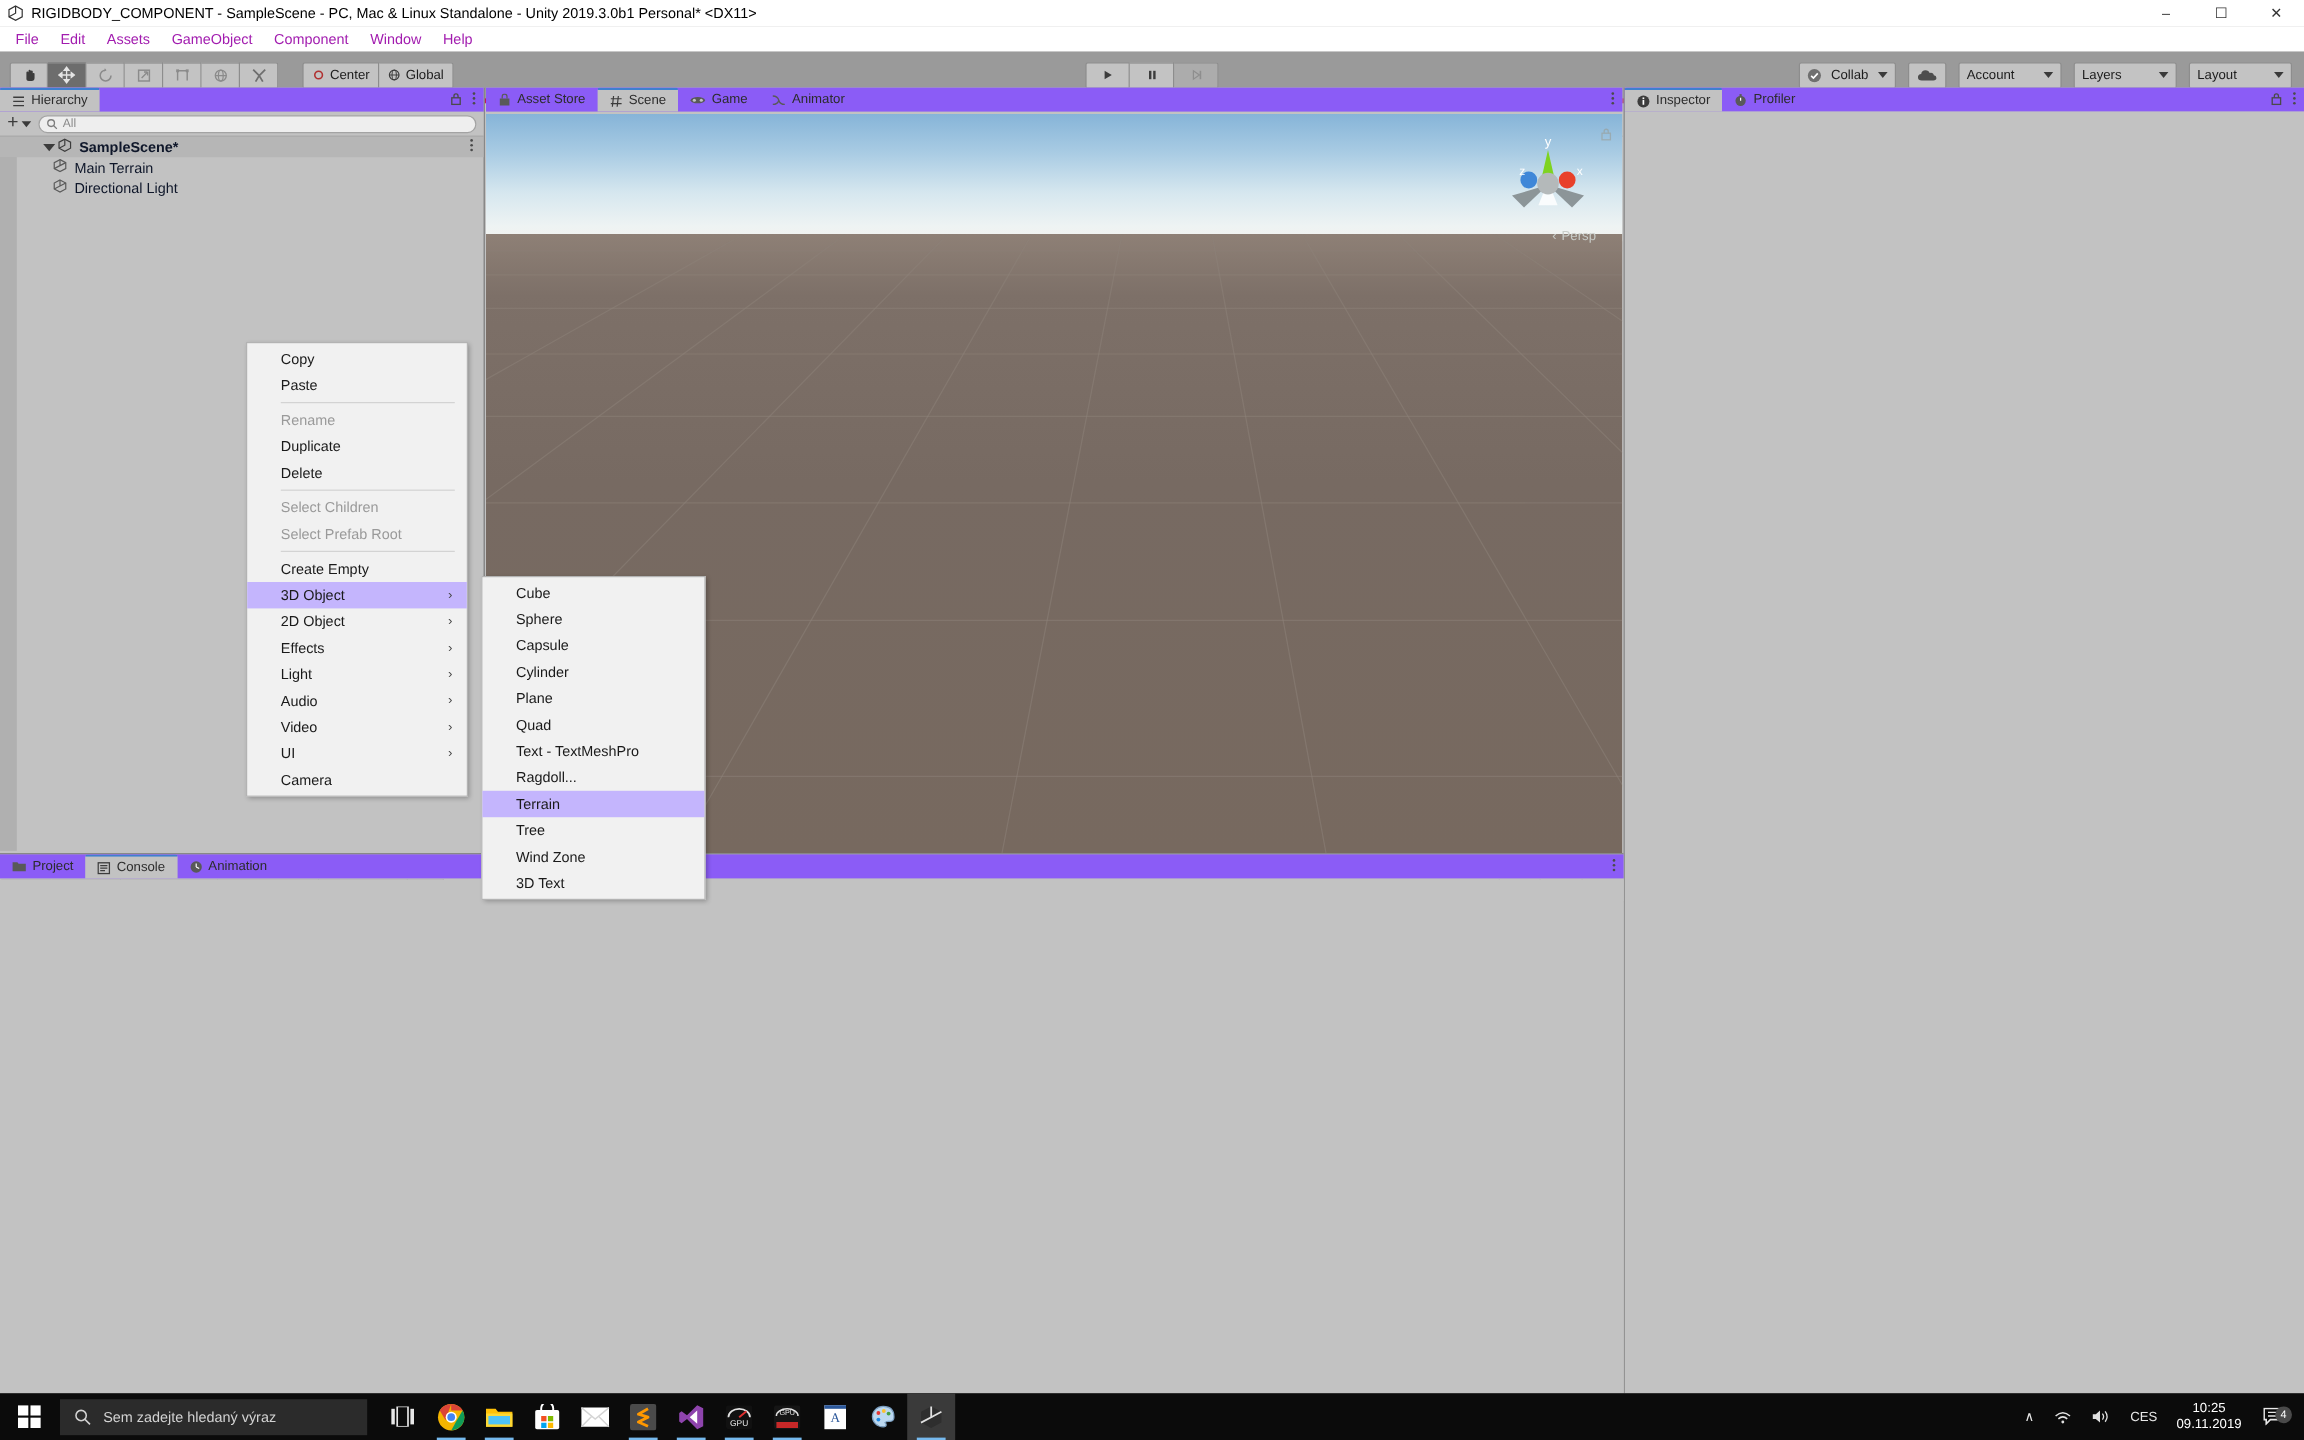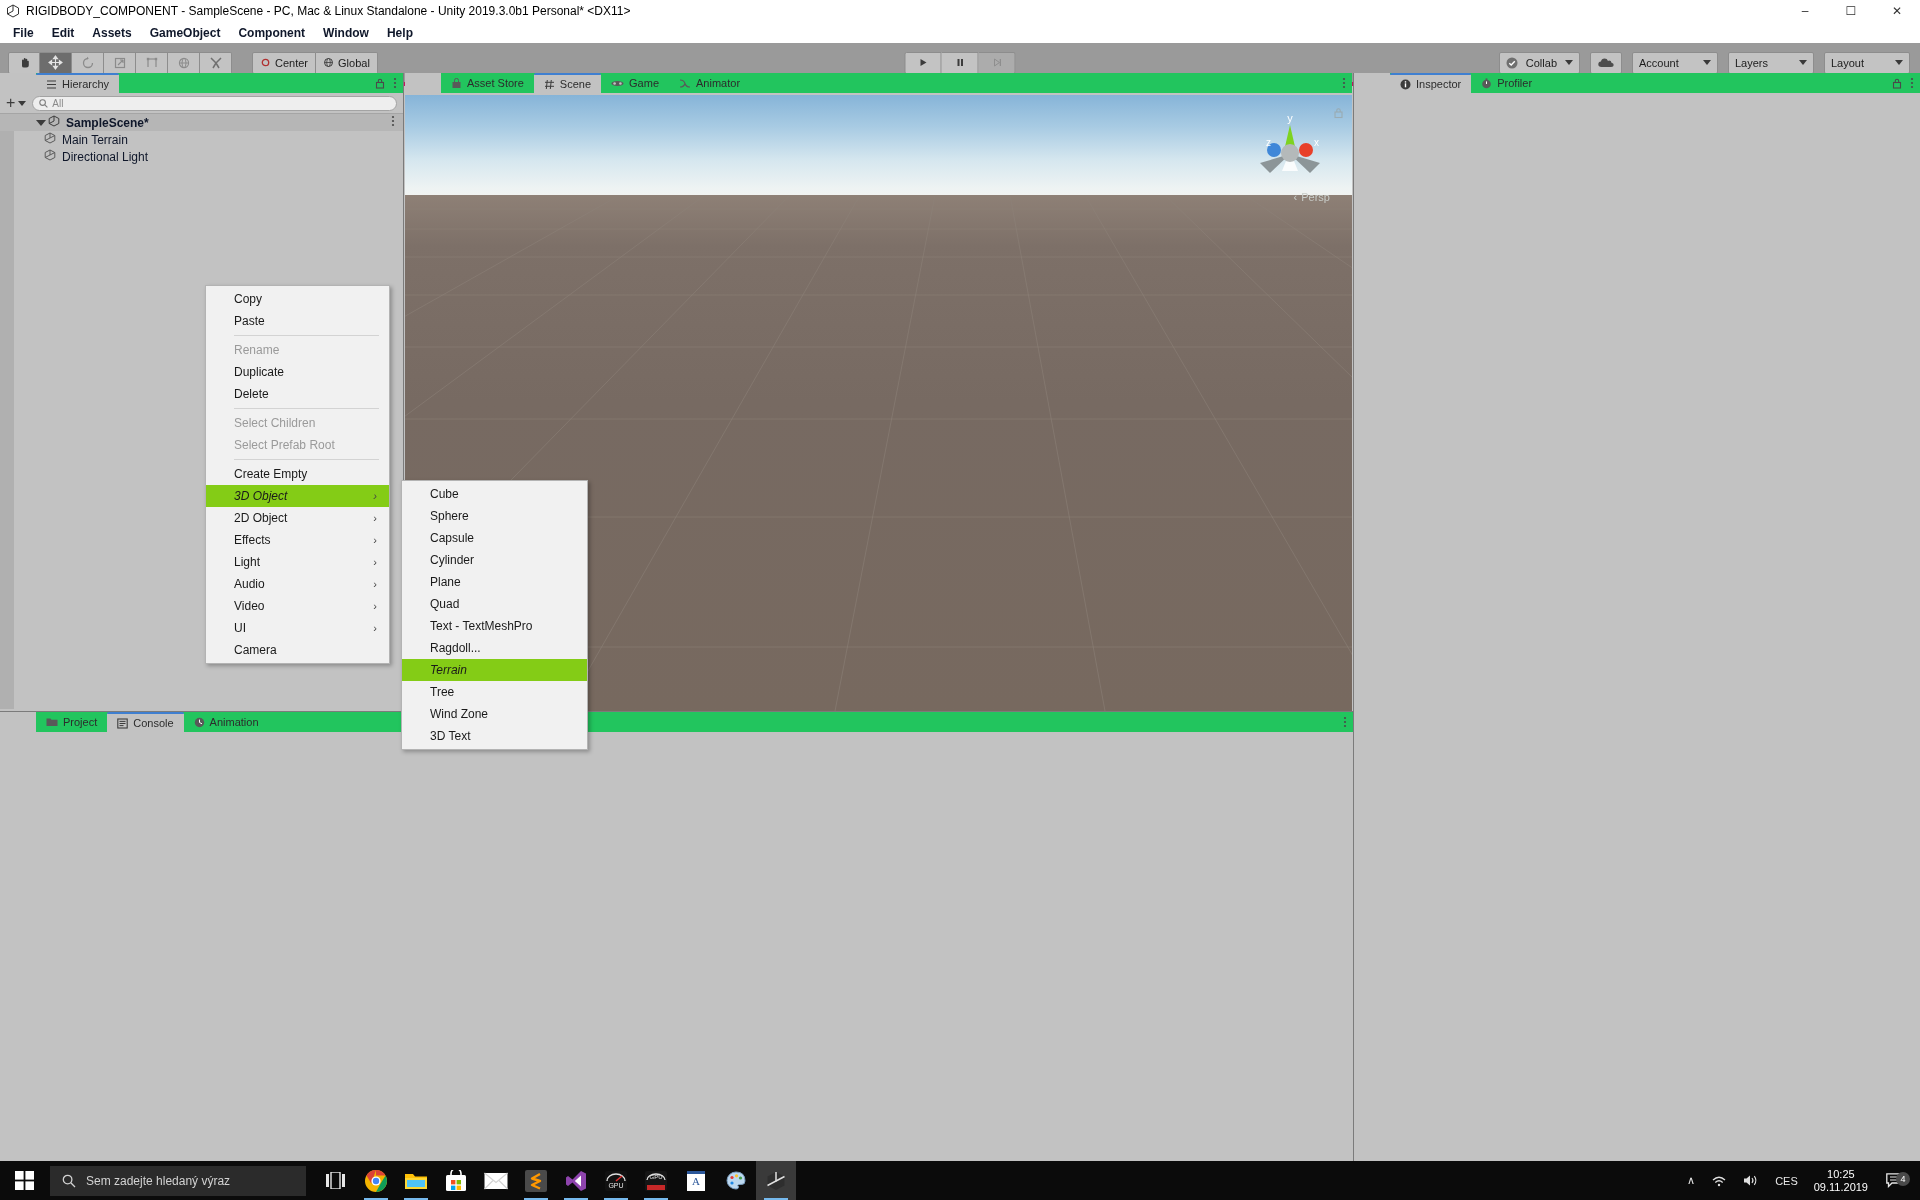--- a/index.html
+++ b/index.html
@@ -30,21 +30,21 @@
     width: 46px; height: 22px; display: flex; align-items: center; justify-content: center;
     color: #333; font-size: 12px;
   }
 
   
   .menubar {
     position: absolute; top: 22px; left: 0; width: 1920px; height: 21px;
     background: #ffffff; display: flex; align-items: center; padding-left: 4px;
   }
   .menubar-item {
-    font-size: 12px; color: #0f172a; padding: 2px 9px; white-space: nowrap; font-weight: bold;
+    font-size: 12px; color: #a21caf; padding: 2px 9px; white-space: nowrap;
   }
 
   
   .unity-toolbar {
     position: absolute; top: 43px; left: 0; width: 1920px; height: 43px;
     background: #9a9a9a; display: flex; align-items: center;
     border-bottom: 4px solid #be185d;
   }
   .tool-group { display: flex; align-items: center; margin-left: 8px; }
   .tool-btn {
@@ -82,23 +82,22 @@
   .tb-dropdown {
     height: 22px; background: #c3c3c3; border: 1px solid #8d8d8d; border-radius: 2px;
     display: flex; align-items: center; padding: 0 6px; font-size: 11px; color: #1c1c1c;
     gap: 8px; white-space: nowrap;
   }
   .tb-dropdown.wide { min-width: 86px; justify-content: space-between; }
   .caret { width: 0; height: 0; border-left: 4px solid transparent; border-right: 4px solid transparent; border-top: 5px solid #3a3a3a; }
 
   
   .panel-tabbar {
-    height: 20px; background: #22c55e; display: flex; align-items: flex-end;
+    height: 20px; background: #8b5cf6; display: flex; align-items: flex-end;
     position: relative;
-    margin-left: 36px;
   }
   .ptab {
     height: 20px; padding: 0 10px; display: flex; align-items: center; gap: 5px;
     font-size: 11px; color: #2c2c2c; background: transparent;
   }
   .ptab.active { background: #c2c2c2; border-top: 2px solid #3f7fd0; border-radius: 2px 2px 0 0; }
   .ptab-right { position: absolute; right: 6px; display: flex; align-items: center; gap: 8px; }
 
   
   .hierarchy {
@@ -200,21 +199,21 @@
   .ctxmenu {
     position: absolute; left: 205px; top: 285px; width: 185px;
     background: #f1f1f1; border: 1px solid #b3b3b3;
     box-shadow: 2px 2px 4px rgba(0,0,0,.28); padding: 2px 0; z-index: 50;
   }
   .ctx-item {
     height: 22px; display: flex; align-items: center; font-size: 12px; color: #1a1a1a;
     padding-left: 28px; position: relative;
   }
   .ctx-item.disabled { color: #9a9a9a; }
-  .ctx-item.highlight { background: #84cc16; font-style: italic; }
+  .ctx-item.highlight { background: #c4b5fd; }
   .ctx-sep { height: 1px; background: #d3d3d3; margin: 3px 10px 3px 28px; }
   .ctx-arrow {
     position: absolute; right: 12px; font-size: 11px; color: #454545;
   }
 
   .submenu {
     position: absolute; left: 381px; top: 480px; width: 187px;
     background: #f1f1f1; border: 1px solid #b3b3b3;
     box-shadow: 2px 2px 4px rgba(0,0,0,.28); padding: 2px 0; z-index: 60; margin-left: 20px;
   }

